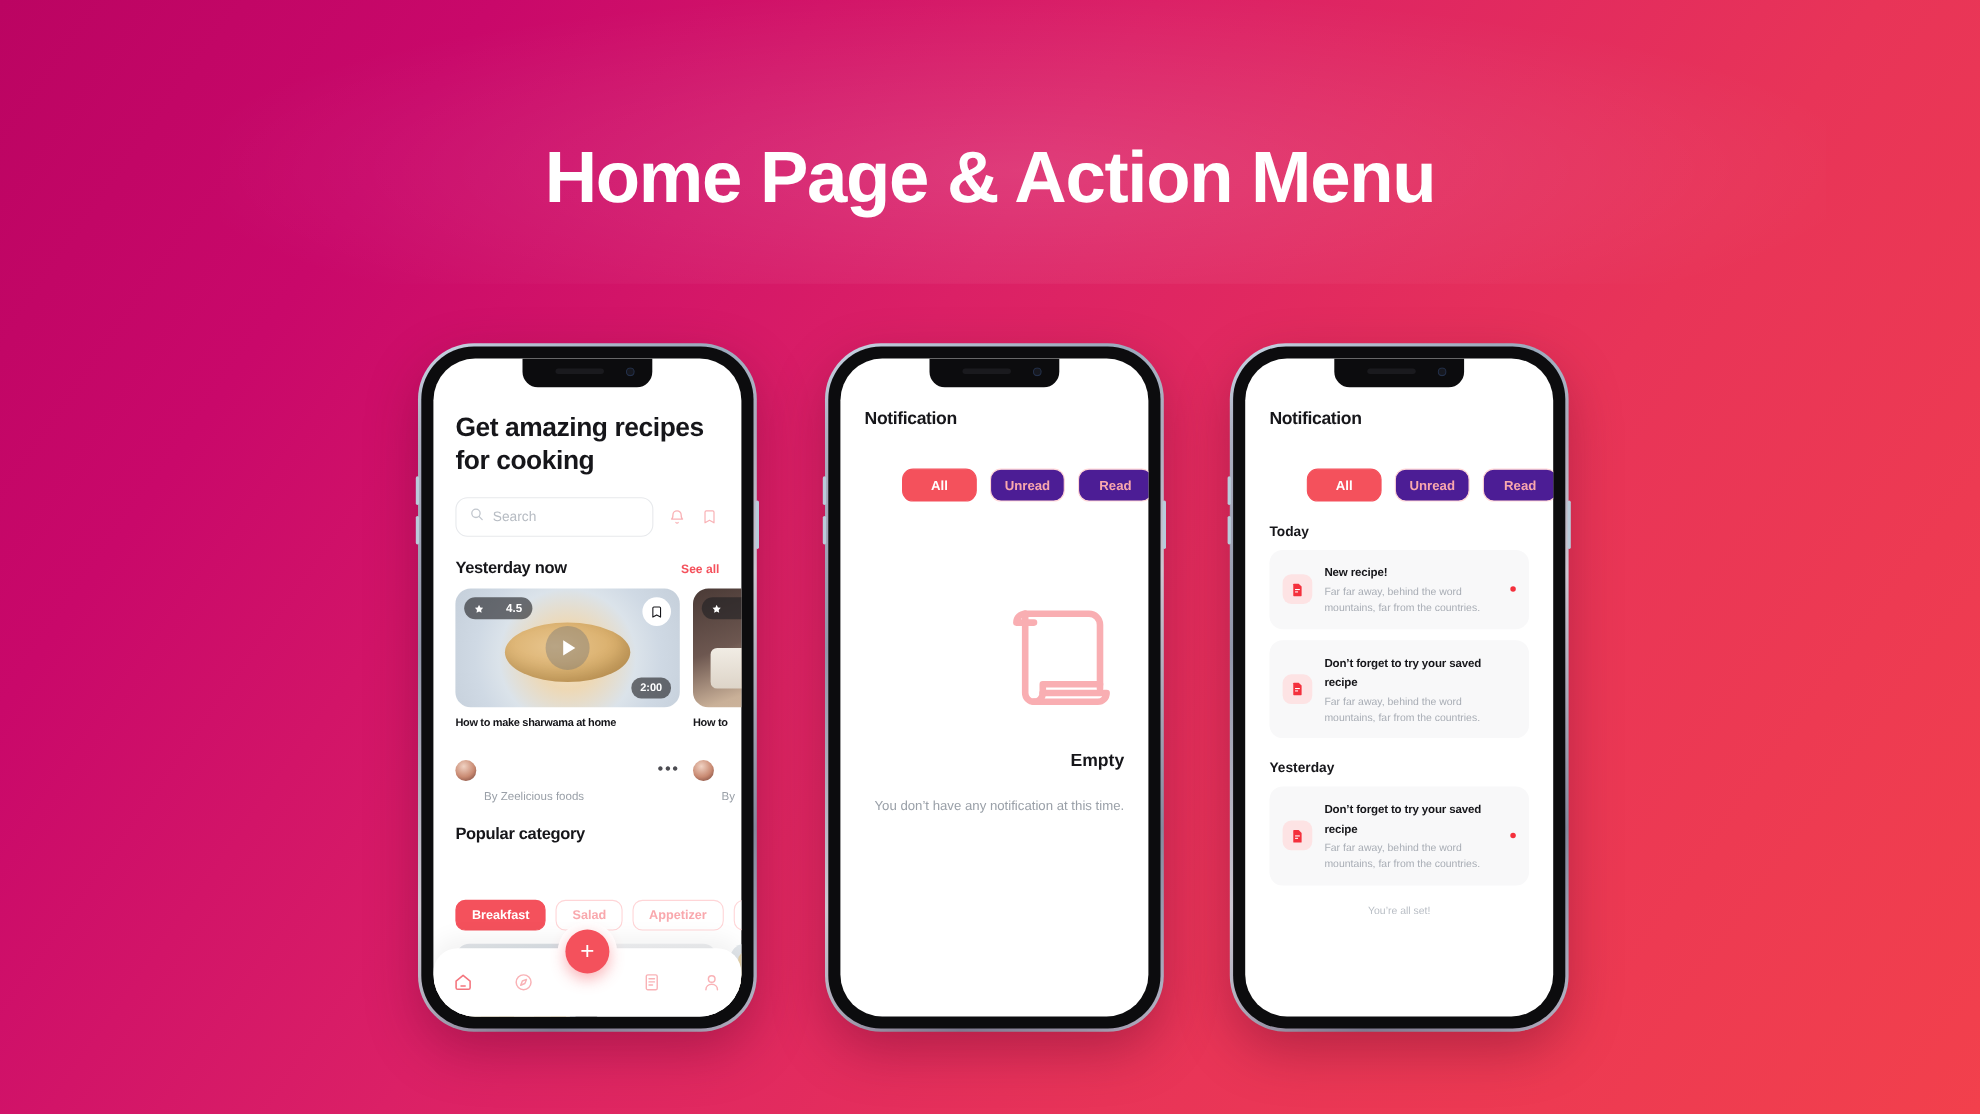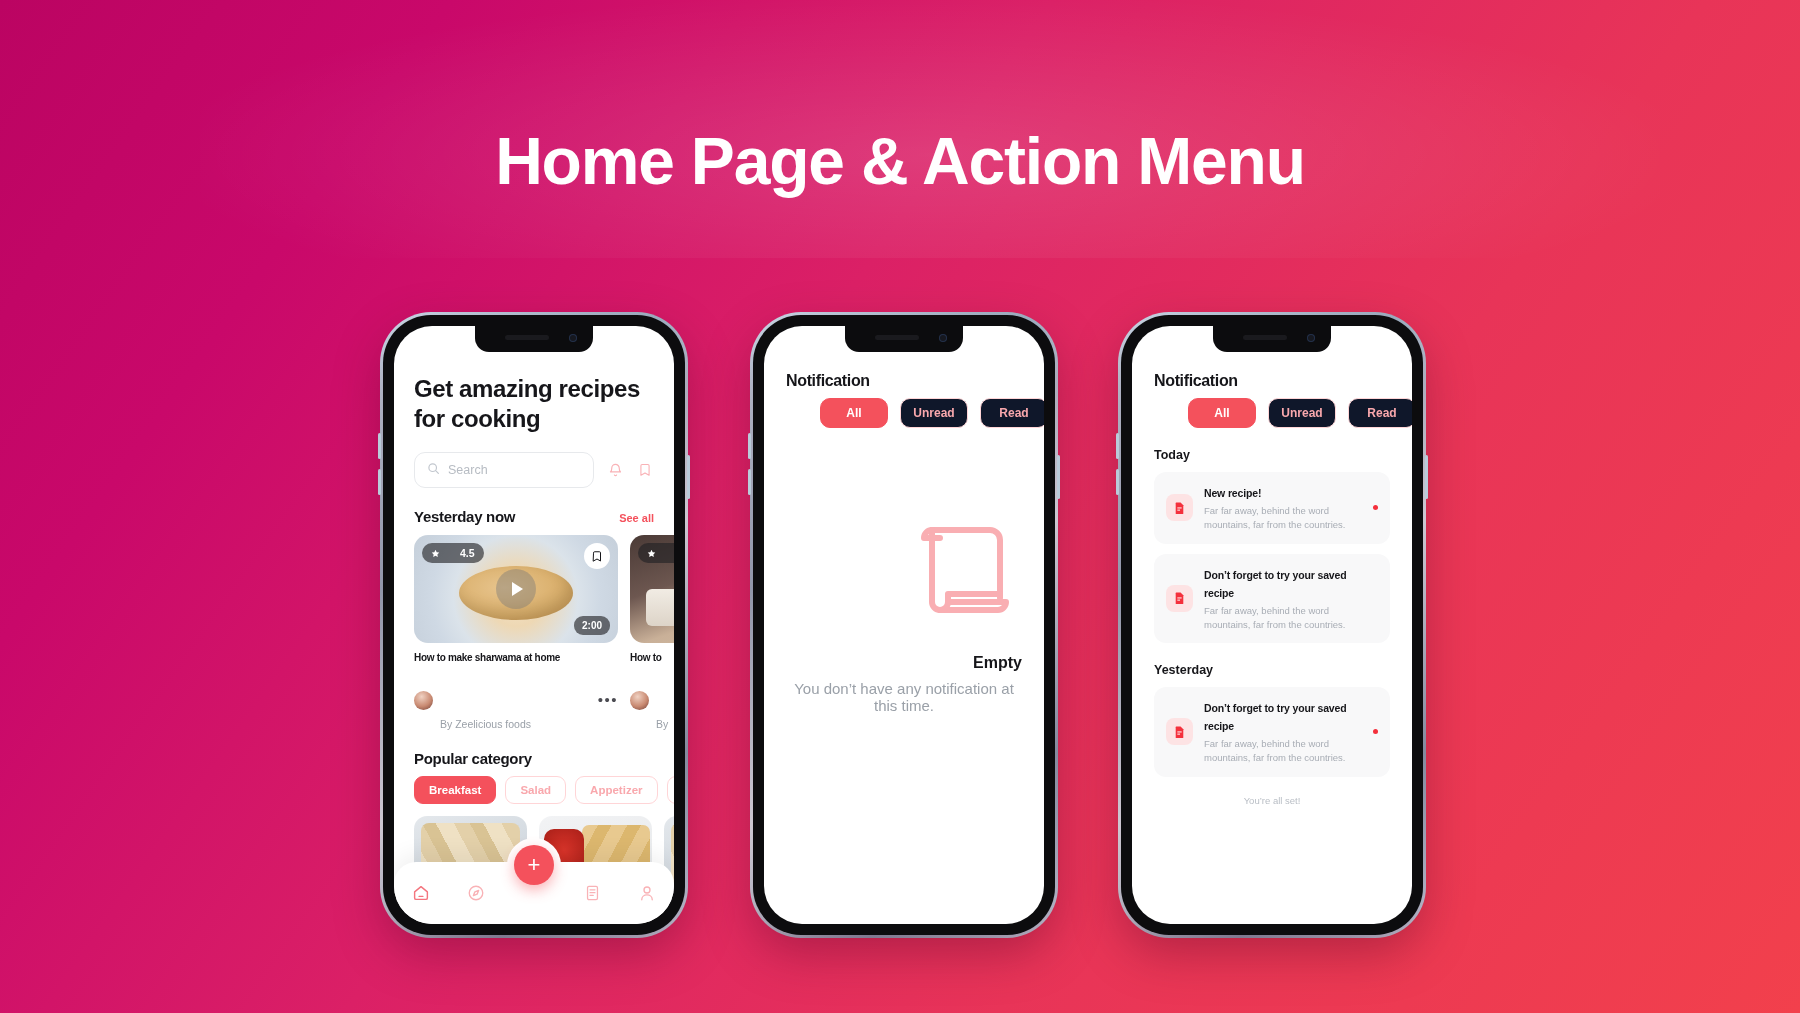--- a/index.html
+++ b/index.html
@@ -155,21 +155,21 @@
     width: 19px; height: 19px; border-radius: 50%; flex: 0 0 auto;
     background: radial-gradient(circle at 40% 30%, #f0d2c3, #c98a72 55%, #6e3c33 100%);
   }
   .by-text { font-size: 10.5px; color: #9aa0a8; flex: 1; white-space: nowrap; margin-top: 48px; }
   .dots { font-size: 15px; color: #4c4c52; letter-spacing: 1.5px; line-height: 6px; }
 
   .chips { display: flex; gap: 9px; margin-top: 9px; }
   .chip {
     height: 28px; border-radius: 9px; display: flex; align-items: center;
     padding: 0 14px; font-size: 11.5px; font-weight: 700; white-space: nowrap;
-    border: 1px solid #ffd5d7; color: #f9a8ad; background: #fff;
+    border: 1px solid #ffd5d7; color: #f9a8ad; background: #fff; margin-top: 42px;
   }
   .chip.active { background: #f4515c; border-color: #f4515c; color: #fff; }
 
   .food-row { display: flex; gap: 12px; margin-top: 12px; }
   .food-thumb { width: 113px; height: 70px; border-radius: 13px; flex: 0 0 auto; position: relative; overflow: hidden; }
   .food-1 { background: linear-gradient(160deg, #e4e8ec 0%, #d7dde3 45%, #c9d1d9 100%); }
   .food-1::after {
     content:""; position:absolute; left:6%; top:10%; width:88%; height:88%;
     background: repeating-linear-gradient(62deg, #efe1c4 0 16px, #e3d0a9 16px 30px, #d9c394 30px 42px);
     border-radius: 8px;
@@ -201,35 +201,35 @@
     bottom: 39px; width: 40px; height: 40px; border-radius: 50%;
     background: #f4515c; color: #fff; z-index: 35;
     display: flex; align-items: center; justify-content: center;
     font-size: 22px; font-weight: 300; line-height: 1;
     box-shadow: 0 5px 14px rgba(244,81,92,0.45), 0 0 0 7px #fff;
   }
 
   
   .pn-body { padding: 46px 22px 0 22px; height: 100%; }
   .pn-title { font-size: 16px; font-weight: 700; color: #16161a; letter-spacing: -0.35px; }
-  .seg { display: flex; gap: 12px; margin-top: 8px; padding-left: 34px; }
+  .seg { display: flex; gap: 12px; margin-top: 36px; padding-left: 34px; }
   .seg-btn {
     height: 30px; min-width: 68px; border-radius: 10px;
     display: flex; align-items: center; justify-content: center;
     font-size: 12px; font-weight: 700;
-    border: 1px solid #ffd5d7; color: #f9a8ad; background: #0f172a;
+    border: 1px solid #ffd5d7; color: #f9a8ad; background: #4c1d95;
   }
   .seg-btn.active { background: #f4515c; border-color: #f4515c; color: #fff; }
 
   .empty-wrap {
     display: flex; flex-direction: column; align-items: flex-end;
     margin-top: 88px;
   }
   .empty-title { margin-top: 26px; font-size: 16px; font-weight: 700; color: #16161a; }
-  .empty-sub { margin-top: 8px; font-size: 15px; color: #9aa0a8; text-align: center; }
+  .empty-sub { margin-top: 24px; font-size: 12px; color: #9aa0a8; text-align: center; }
 
   .day-label { font-size: 12.5px; font-weight: 700; color: #16161a; margin-top: 20px; }
   .notif {
     display: flex; align-items: center; gap: 11px;
     background: #f8f8f9; border-radius: 12px; padding: 11px 12px;
     margin-top: 10px; position: relative;
   }
   .notif-icon {
     width: 27px; height: 27px; border-radius: 8px; flex: 0 0 auto;
     background: #fde3e4; display: flex; align-items: center; justify-content: center;

